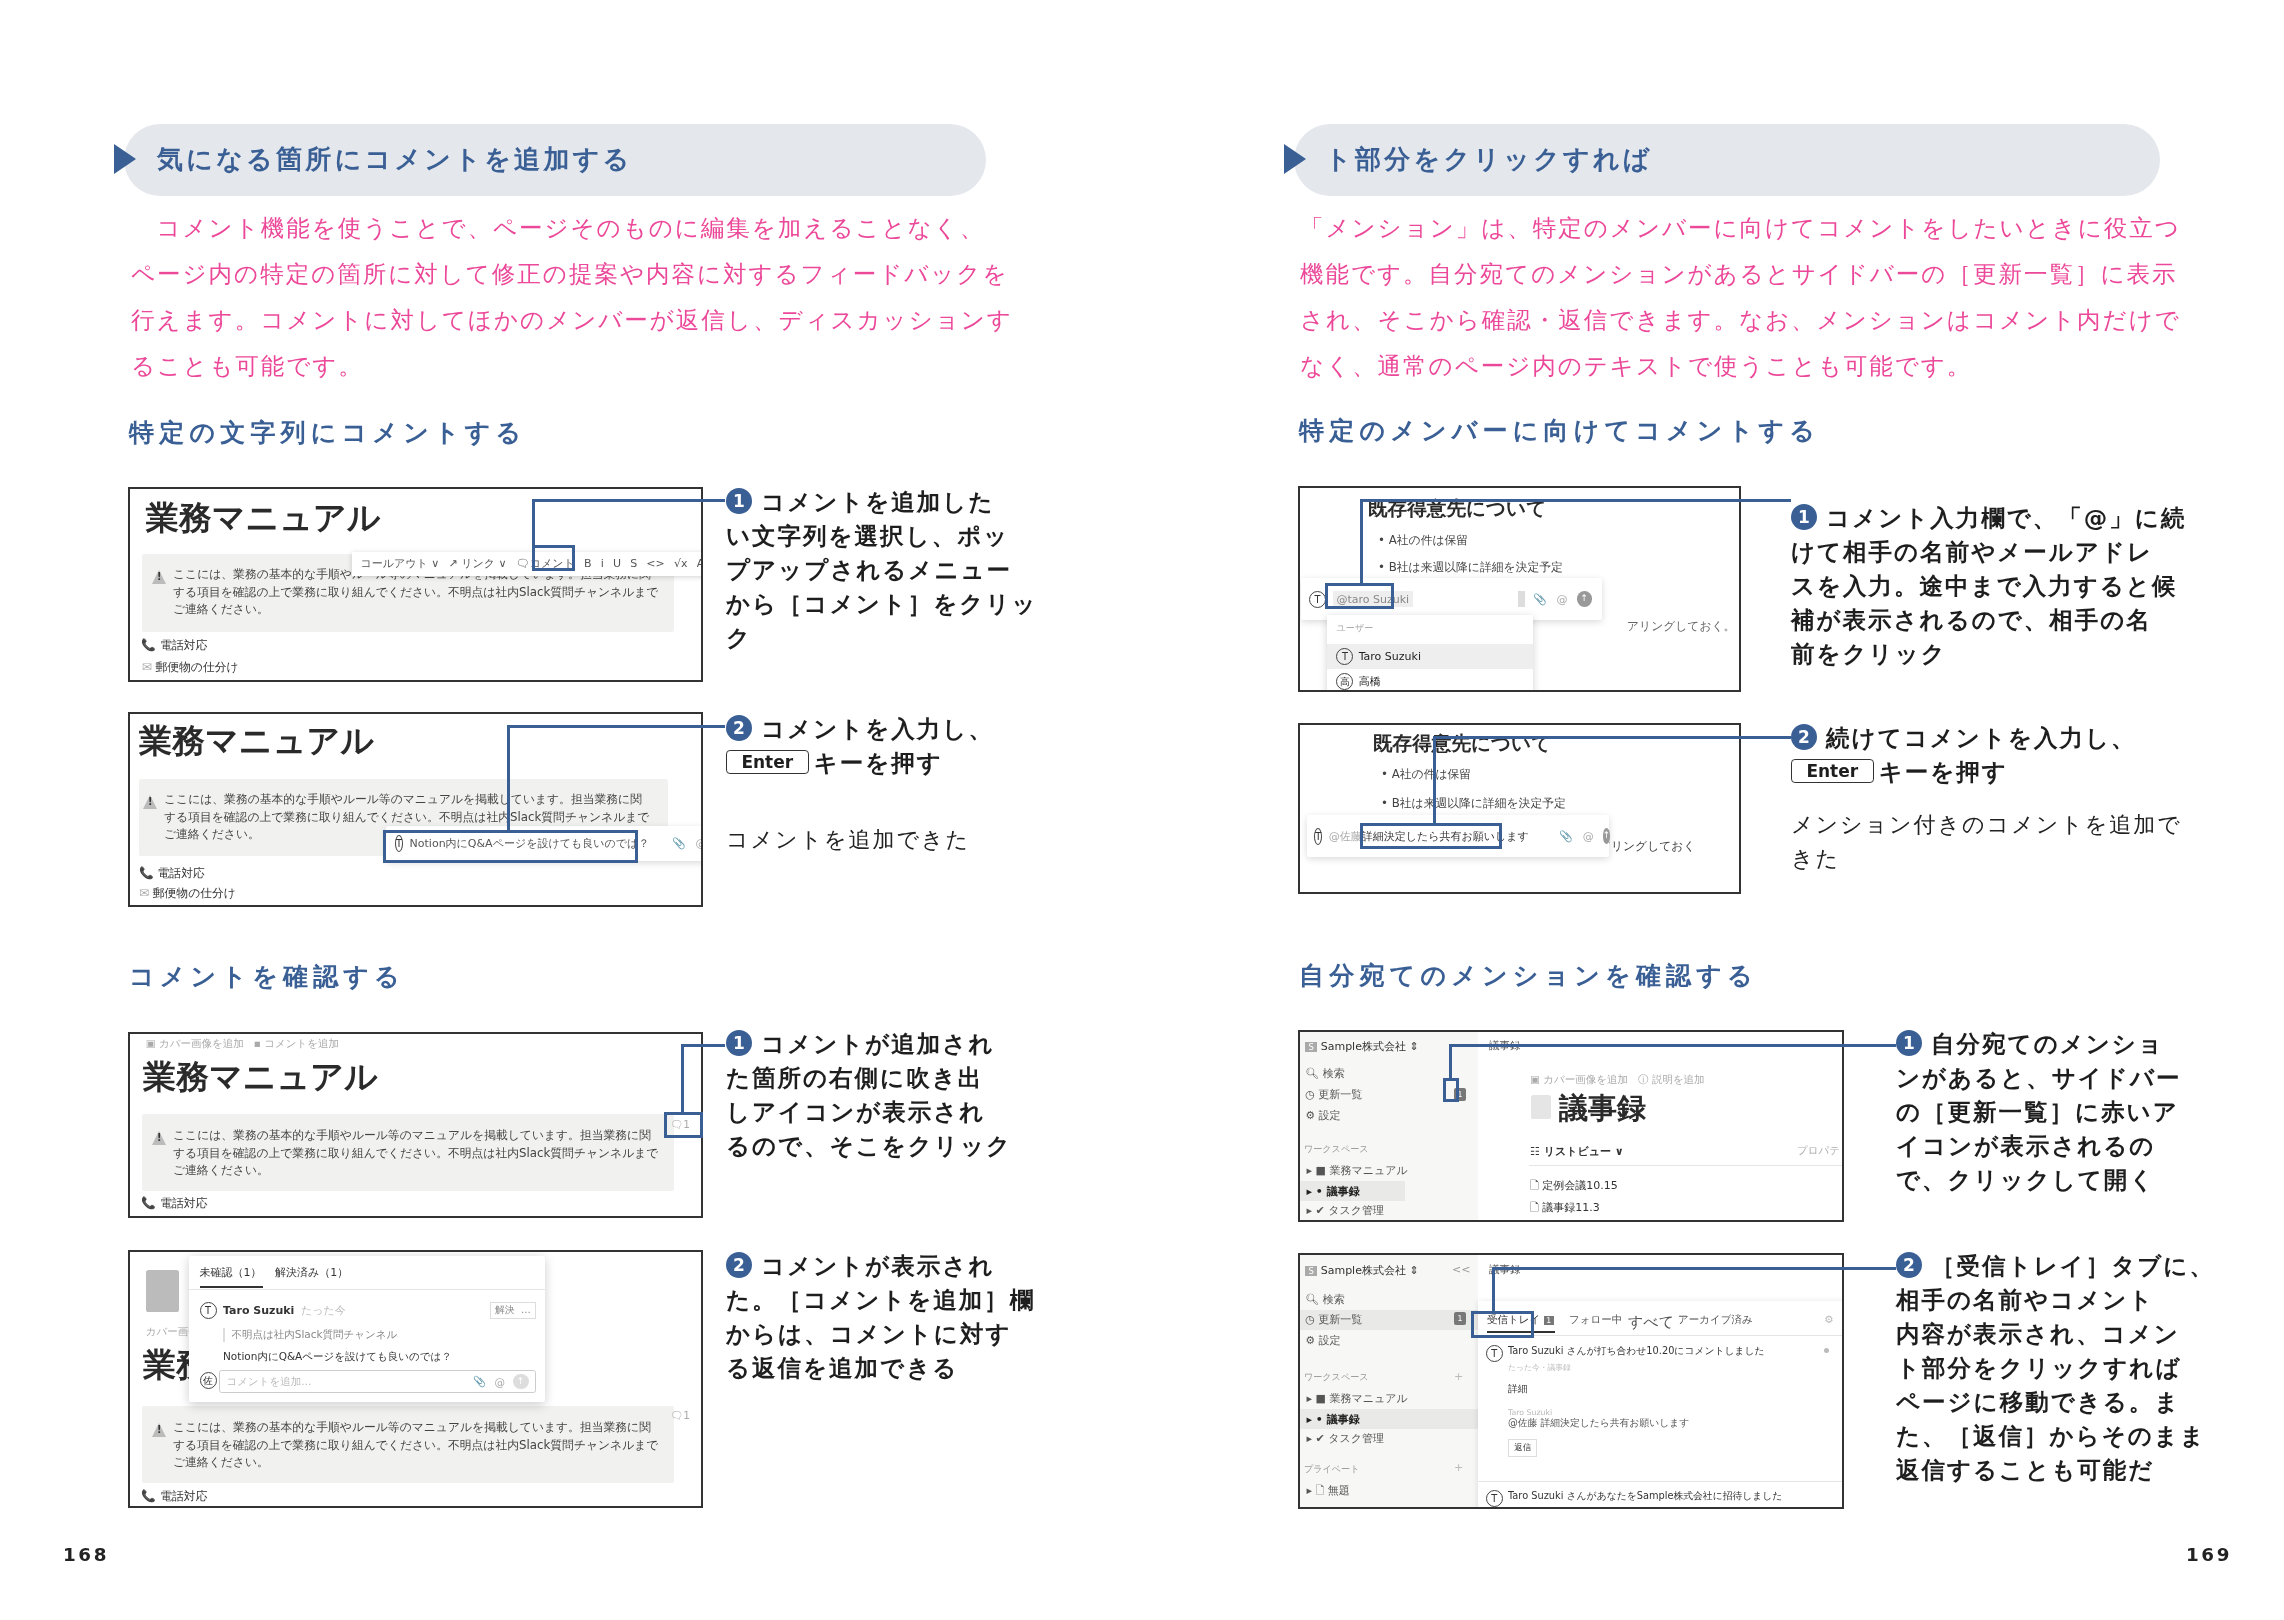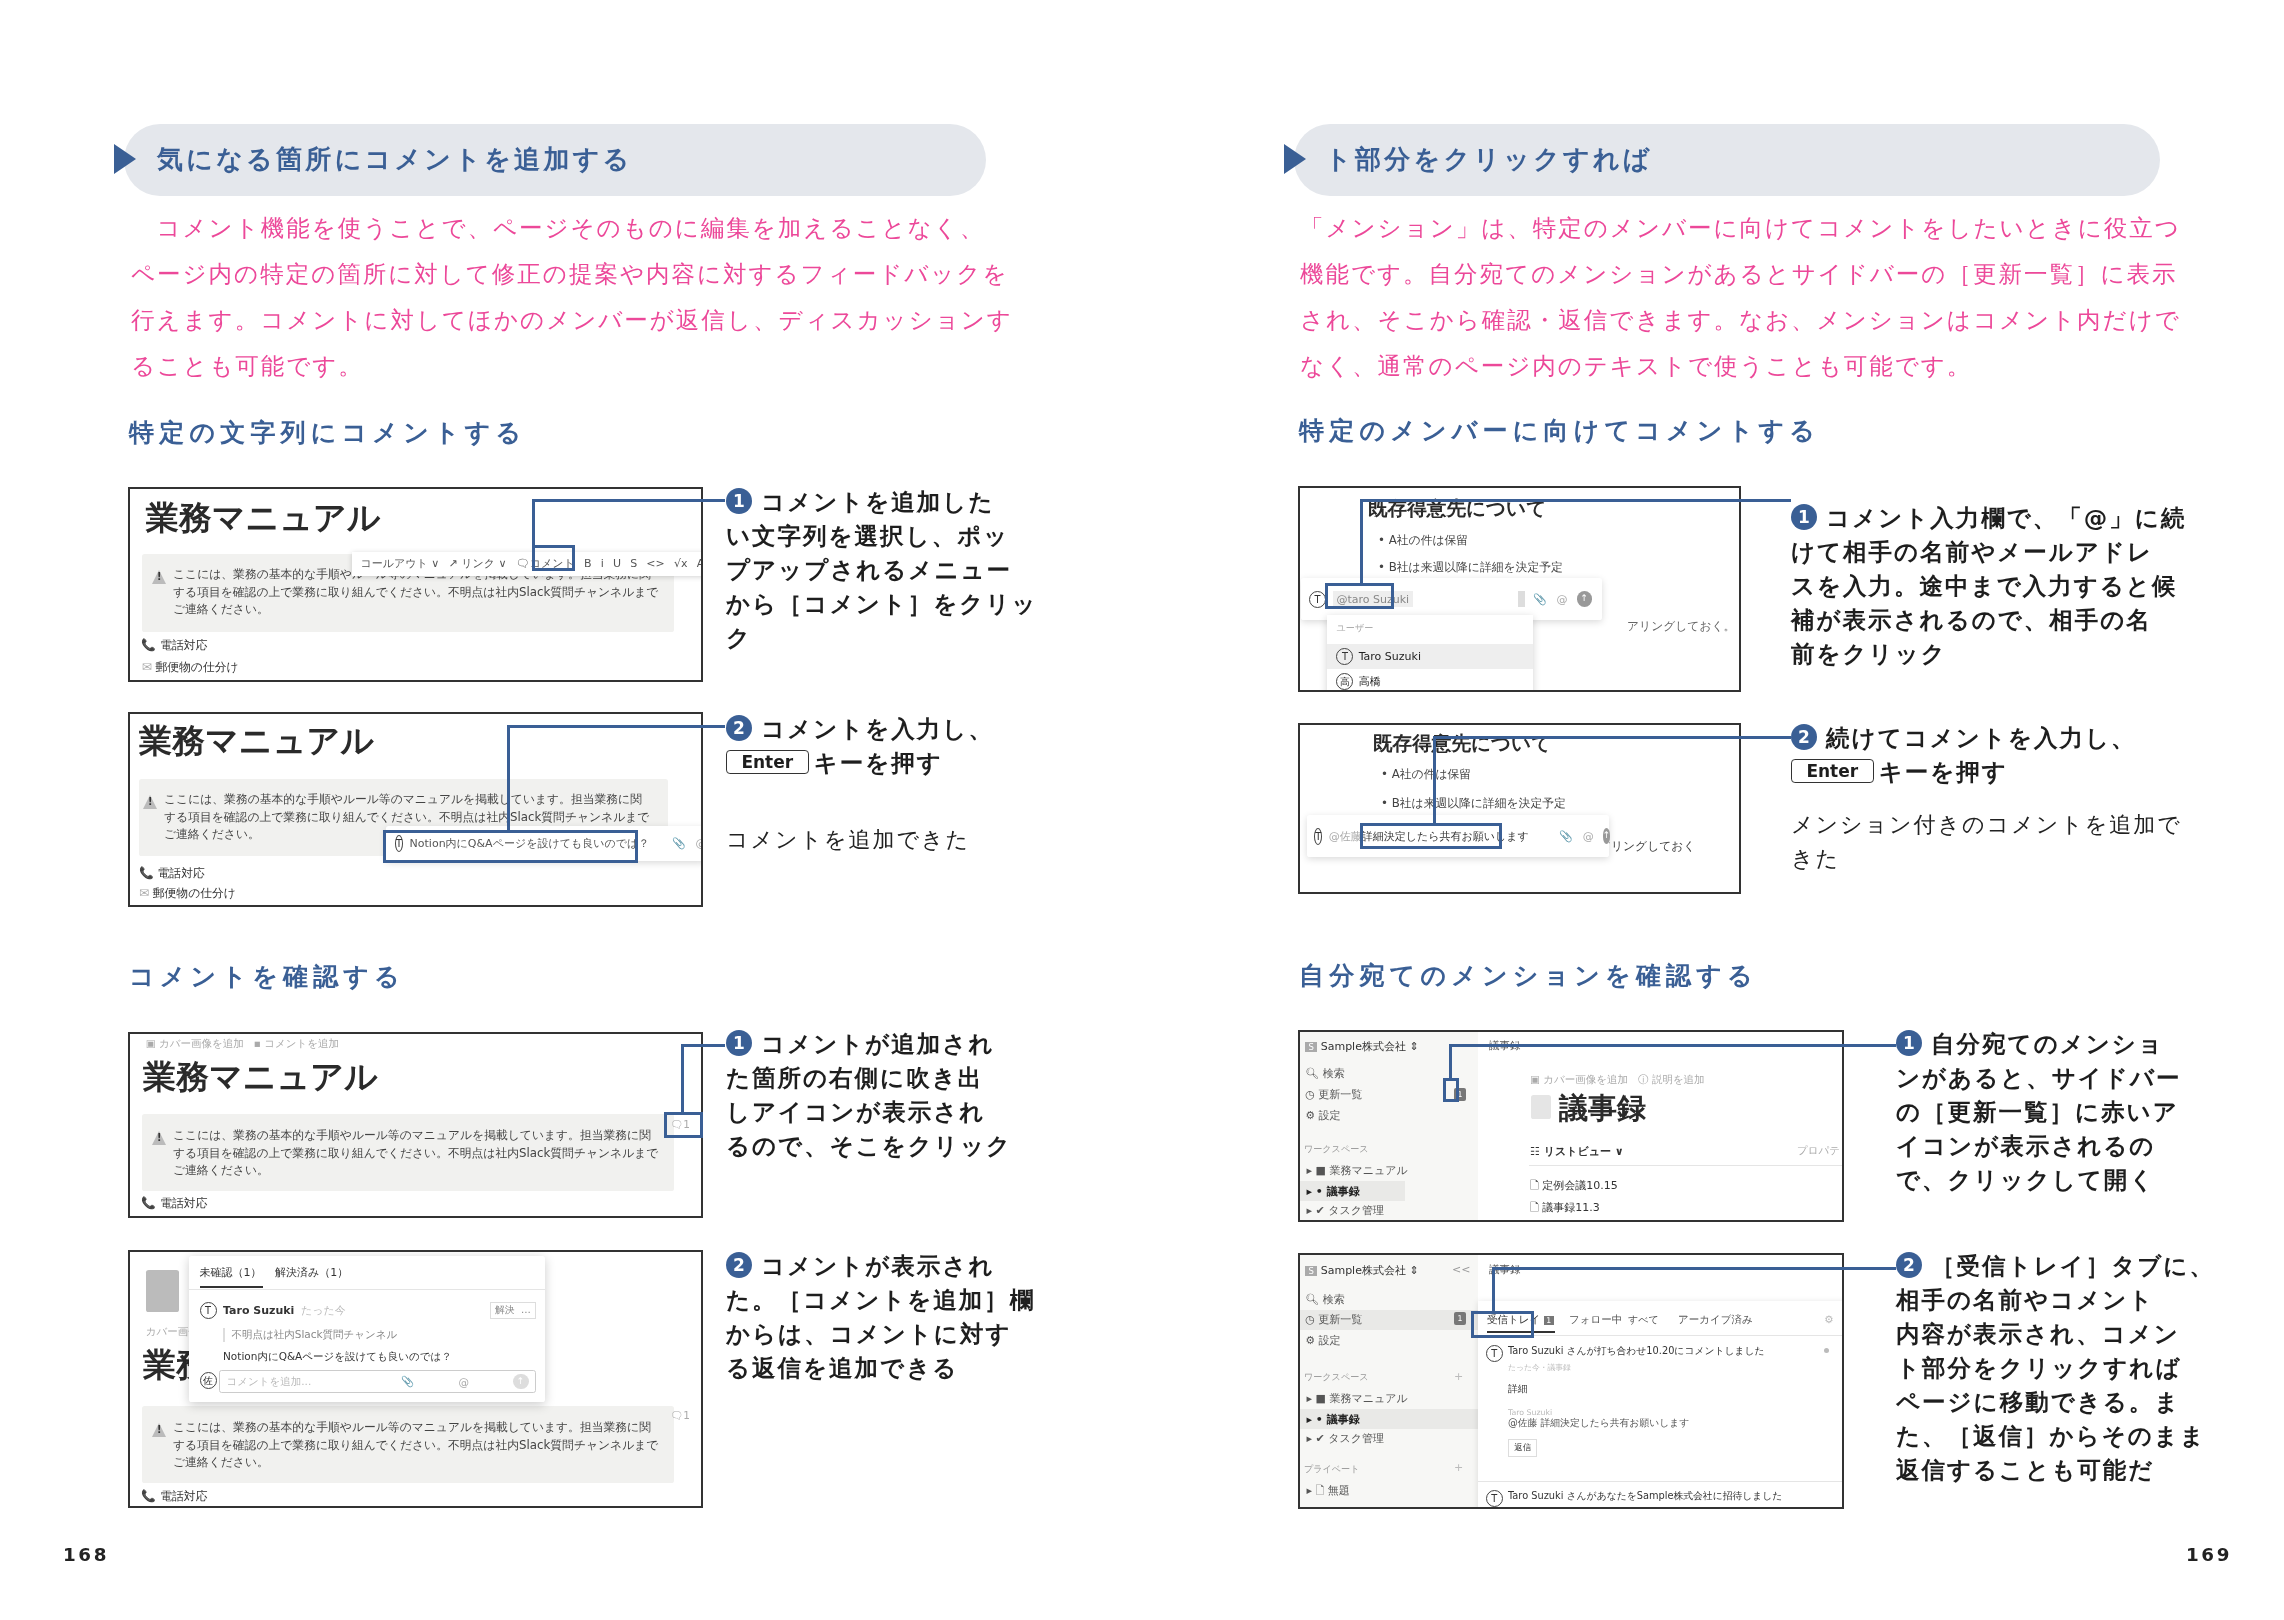--- a/index.html
+++ b/index.html
@@ -183,21 +183,21 @@
       <span style="margin-left:6.5px; color:#333; font-weight:bold;">Taro Suzuki</span>
       <span style="margin-left:6.5px; color:#bbb;">たった今</span>
     </div>
     <div class="abs" style="left:301px; top:46px; border:0.7px solid #ddd; font-size:9.8px; color:#888; padding:1.3px 3.9px; display:flex; gap:6.5px;">
       <span>解決</span>
       <span>…</span>
     </div>
     <div class="abs" style="left:34px; top:72px; border-left:2px solid #ddd; padding-left:6.5px; font-size:10.5px; color:#888; white-space:nowrap;">不明点は社内Slack質問チャンネル</div>
     <div class="abs" style="left:34px; top:94px; font-size:10.5px; color:#333; white-space:nowrap;">Notion内にQ&amp;Aページを設けても良いのでは？</div>
     <div class="abs" style="left:10.5px; top:116px; font-size:9.8px; width:17px; height:17px; border:1px solid #444; border-radius:50%; text-align:center; line-height:15px;">佐</div>
-    <div class="abs" style="left:30px; top:114px; width:317px; height:23.5px; border:1.3px solid #ccc; border-radius:2.6px; display:flex; align-items:center; padding:0 6.5px; font-size:10.5px;gap:36px;">
+    <div class="abs" style="left:30px; top:114px; width:317px; height:23.5px; border:1.3px solid #ccc; border-radius:2.6px; display:flex; align-items:center; padding:0 6.5px; font-size:10.5px;">
       <span style="color:#bbb; flex:1;">コメントを追加...</span>
       <span style="color:#aaa; margin-right:7.8px;">📎</span>
       <span style="color:#aaa; margin-right:7.8px;">@</span>
       <span class="circ-btn" style="background:#ddd;">↑</span>
     </div>
   </div>
 </div>
 
 <div class="step" style="left:726px; top:1249px;">
   <span class="step-line"><span class="num-badge">2</span><span>コメントが表示され</span></span>
@@ -346,21 +346,21 @@
     <div class="sb-item" style="left:6.5px; top:176px;">▸ ✔ <span>タスク管理</span></div>
     <div class="sb-item" style="left:3.9px; top:208px; font-size:9.1px; color:#999;">プライベート</div>
     <div class="sb-item" style="left:154px; top:206px; color:#bbb;">+</div>
     <div class="sb-item" style="left:6.5px; top:227px;">▸ 🗋 <span>無題</span></div>
   </div>
   <div class="n-link" style="left:189px; top:7.8px; font-size:10.5px; color:#555;">議事録</div>
   <div class="abs" style="left:178px; top:46px; width:368px; height:210px; background:#fff; box-shadow:0 1.3px 6.5px rgba(0,0,0,0.12);">
     <div class="abs" style="left:9.1px; top:11.8px; font-size:10.5px; color:#333; white-space:nowrap;"><span>受信トレイ</span> <span style="background:#777; color:#fff; padding:0 2.6px; font-size:7.8px;">1</span></div>
     <div class="abs" style="left:9.1px; top:30px; width:68px; height:2px; background:#333;"></div>
     <div class="abs" style="left:91px; top:11.8px; font-size:10.5px; color:#555;">フォロー中</div>
-    <div class="abs" style="left:150px; top:11.8px; font-size:10px; color:#555;">すべて</div>
+    <div class="abs" style="left:150px; top:11.8px; font-size:15px; color:#555;">すべて</div>
     <div class="abs" style="left:200px; top:11.8px; font-size:10.5px; color:#555;">アーカイブ済み</div>
     <div class="abs" style="left:346px; top:11.8px; font-size:10.5px; color:#bbb;">⚙</div>
     <div class="abs" style="left:0; top:34px; width:368px; height:0.7px; background:#e5e5e5;"></div>
     <div class="abs" style="left:7.8px; top:44px; display:flex; align-items:flex-start; gap:5.2px;">
       <span class="avatar-T">T</span>
       <div style="font-size:9.8px; color:#333; white-space:nowrap;">
         <div>Taro Suzuki さんが打ち合わせ10.20にコメントしました</div>
         <div style="font-size:7.8px; color:#bbb; margin-top:3.9px;">たった今・議事録</div>
         <div style="margin-top:10.5px;">詳細</div>
         <div style="font-size:7.8px; color:#bbb; margin-top:11.8px;">Taro Suzuki</div>

